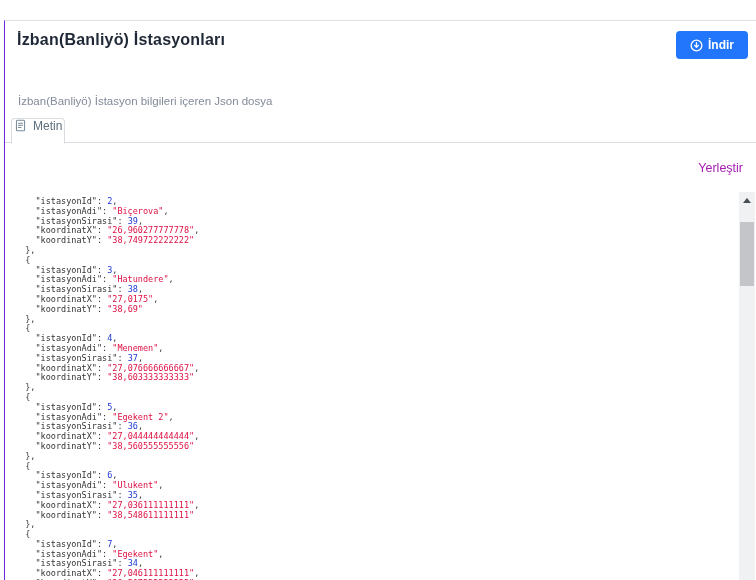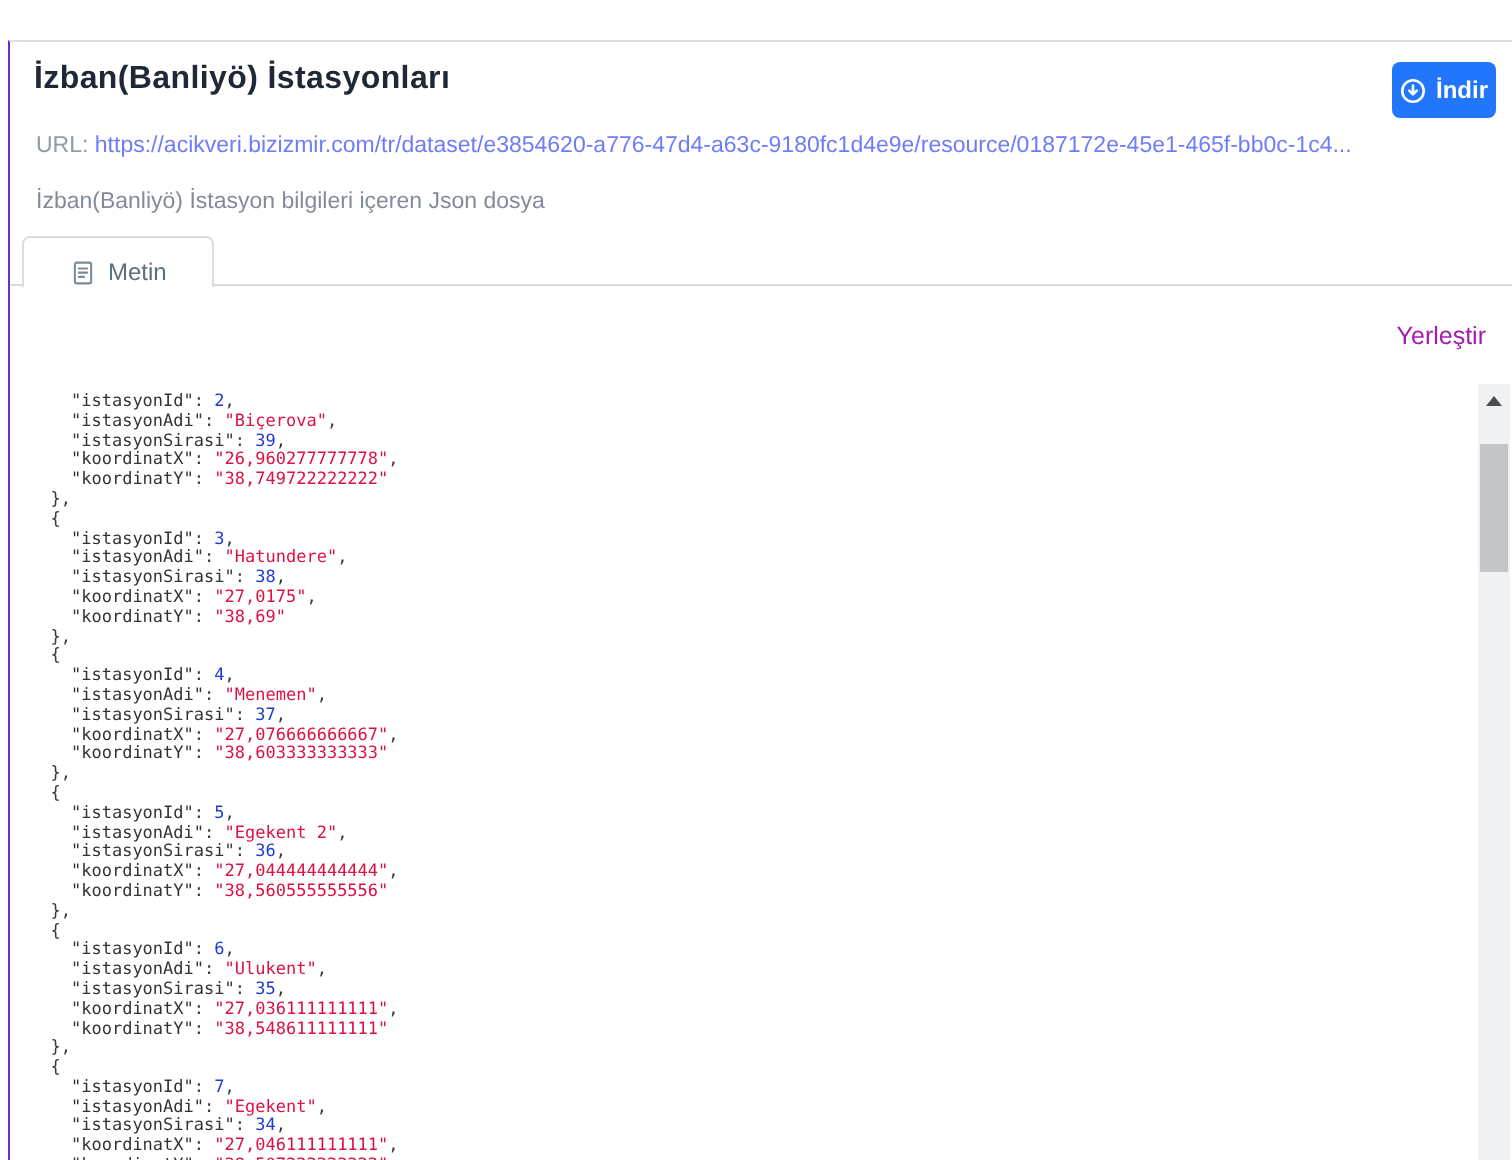--- a/index.html
+++ b/index.html
@@ -27,21 +27,21 @@
     color: #1f2836;
     letter-spacing: 0.2px;
   }
   .download-btn {
     position: absolute;
     right: 8px; top: 10px;
     height: 28px;
     display: inline-flex;
     align-items: center;
     gap: 5px;
-    padding: 0 4px;
+    padding: 0 14px;
     background: var(--accent, #2176fc);
     color: #fff;
     border: none;
     border-radius: 4px;
     font-family: "Liberation Sans", sans-serif;
     font-size: 12px;
     font-weight: 600;
     cursor: pointer;
   }
   .download-btn svg { display: block; }
@@ -67,23 +67,23 @@
     position: absolute;
     left: 0; right: 0; top: 97px;
     height: 25px;
     border-bottom: 1px solid #d9dde2;
   }
   .tab {
     position: absolute;
     left: 6px; top: 0;
     height: 26px;
     display: inline-flex;
-    align-items: flex-end;
+    align-items: flex-start;
     gap: 6px;
-    padding: 0 23px;
+    padding: 0 2px;
     background: #fff;
     border: 1px solid #d9dde2;
     border-bottom: 1px solid #ffffff;
     border-radius: 4px 4px 0 0;
     font-size: 12px;
     color: #5d6e7d;
     cursor: pointer;
     z-index: 2;
   }
   .tab svg { display: block; }
@@ -152,24 +152,20 @@
   <button class="download-btn">
     <span>
       <svg width="13" height="13" viewBox="0 0 16 16">
         <circle cx="8" cy="8" r="6.6" fill="none" stroke="#ffffff" stroke-width="1.6"></circle>
         <path d="M8 4.6 v5.2 M5.7 7.8 L8 10.1 L10.3 7.8" fill="none" stroke="#ffffff" stroke-width="1.6" stroke-linecap="round" stroke-linejoin="round"></path>
       </svg>
     </span>
     <span>İndir</span>
   </button>
 
-  <div class="url-row">
-    <span>URL:</span>
-    <a href="#">https://acikveri.bizizmir.com/tr/dataset/e3854620-a776-47d4-a63c-9180fc1d4e9e/resource/0187172e-45e1-465f-bb0c-1c4...</a>
-  </div>
 
   <div class="resource-desc">İzban(Banliyö) İstasyon bilgileri içeren Json dosya</div>
 
   <div class="tabbar">
     <div class="tab">
       <span>
         <svg width="13" height="13" viewBox="0 0 16 16">
           <rect x="3" y="1.6" width="10" height="12.8" rx="1.2" fill="none" stroke="#7a8b9a" stroke-width="1.3"></rect>
           <path d="M5.4 5.2 h5.2 M5.4 7.8 h5.2 M5.4 10.4 h3.2" fill="none" stroke="#7a8b9a" stroke-width="1.3" stroke-linecap="round"></path>
         </svg>

